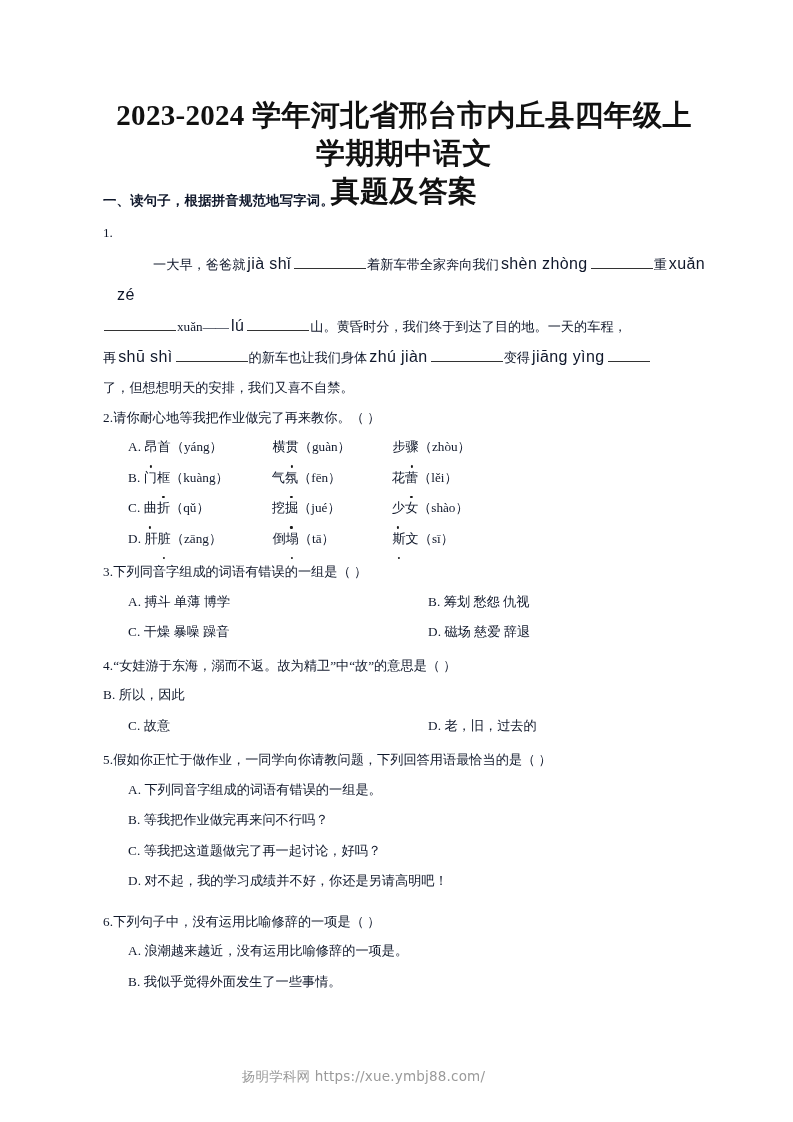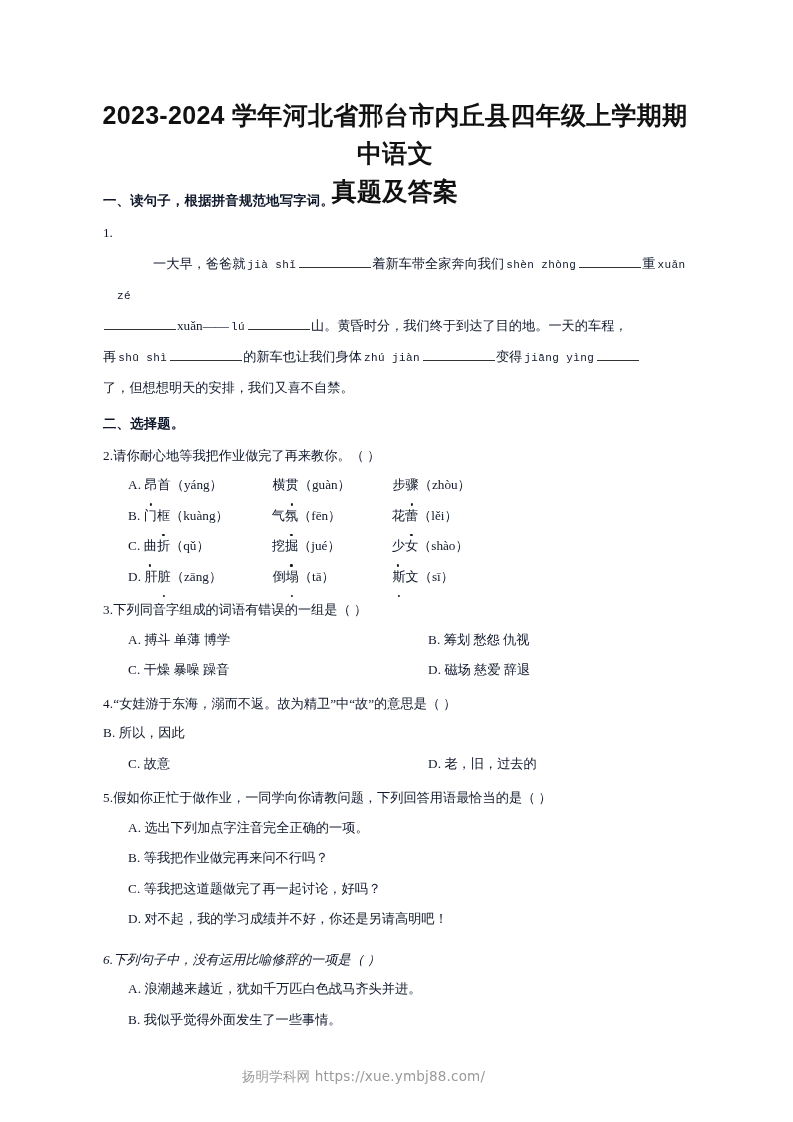--- a/index.html
+++ b/index.html
@@ -17,27 +17,27 @@
   }
   .page {
     position: absolute;
     left: 0; top: 0;
     width: 793px;
     height: 1122px;
   }
   
   .doc-title {
     position: absolute;
-    left: 95px;
+    left: 104px;
     top: 96px;
     width: 600px;
     text-align: center;
-    font-family: Liberation Sans, sans-serif;
+    font-family: Liberation Serif, serif;
     font-weight: bold;
-    font-size: 25px;
+    font-size: 29px;
     line-height: 38px;
     letter-spacing: 0.3px;
     color: #111;
   }
   
   .content {
     position: absolute;
     left: 103px;
     top: 186px;
     width: 570px;
@@ -65,22 +65,22 @@
   }
   .q1-line {
     line-height: 30px;
     margin: 0;
     white-space: nowrap;
     font-size: 13.2px;
   }
   .indent-first { padding-left: 50px; }
   .indent-zesmall { padding-left: 12px; }
   .py {
-    font-family: Liberation Mono, monospace;
-    font-size: 11px;
+    font-family: Liberation Sans, sans-serif;
+    font-size: 16px;
     letter-spacing: 0.4px;
     padding: 0 2px;
   }
   .blank {
     display: inline-block;
     border-bottom: 1.3px solid #333;
     vertical-align: baseline;
     height: 13px;
     margin: 0 1px;
   }
@@ -178,21 +178,20 @@
         <span class="blank b-xl"></span><span>xuǎn——</span><span class="py">lú</span><span class="blank b-lg"></span><span>山。黄昏时分，我们终于到达了目的地。一天的车程，</span>
       </div>
 
       <div class="q1-line">
         <span>再</span><span class="py">shū shì</span><span class="blank b-xl"></span><span>的新车也让我们身体</span><span class="py">zhú jiàn</span><span class="blank b-xl"></span><span>变得</span><span class="py">jiāng yìng</span><span class="blank b-sm"></span>
       </div>
 
       <div class="q1-line">了，但想想明天的安排，我们又喜不自禁。</div>
     </div>
 
-    <div class="section-head" style="margin-top:6px;">二、选择题。</div>
 
     <div class="q-line">
       <span class="q-num">2.</span><span>请你耐心地等我把作业做完了再来教你。（     ）</span>
     </div>
     <div>
       <div class="choice-3col">
         <span class="opt-letter">A.</span><span class="cw2"><span></span><span class="dot">昂</span><span>首（yáng）</span></span><span class="cw3"><span>横</span><span class="dot">贯</span><span>（guàn）</span></span><span class="cw"><span>步</span><span class="dot">骤</span><span>（zhòu）</span></span>
       </div>
       <div class="choice-3col">
         <span class="opt-letter">B.</span><span class="cw2"><span>门</span><span class="dot">框</span><span>（kuàng）</span></span><span class="cw3"><span>气</span><span class="dot">氛</span><span>（fēn）</span></span><span class="cw"><span>花</span><span class="dot">蕾</span><span>（lěi）</span></span>
@@ -244,39 +243,39 @@
           <span class="opt-letter">D.</span><span>老，旧，过去的</span>
         </div>
       </div>
     </div>
 
     <div class="q-line" style="margin-top:4px;">
       <span class="q-num">5.</span><span>假如你正忙于做作业，一同学向你请教问题，下列回答用语最恰当的是（     ）</span>
     </div>
     <div class="choices-1col">
       <div class="choice">
-        <span class="opt-letter">A.</span><span>选出下列加点字注音完全正确的一项。</span>
+        <span class="opt-letter">A.</span><span>下列同音字组成的词语有错误的一组是。</span>
       </div>
       <div class="choice">
         <span class="opt-letter">B.</span><span>等我把作业做完再来问不行吗？</span>
       </div>
       <div class="choice">
         <span class="opt-letter">C.</span><span>等我把这道题做完了再一起讨论，好吗？</span>
       </div>
       <div class="choice">
         <span class="opt-letter">D.</span><span>对不起，我的学习成绩并不好，你还是另请高明吧！</span>
       </div>
     </div>
 
-    <div class="q-line" style="margin-top:10px;font-style:italic;">
+    <div class="q-line" style="margin-top:10px;">
       <span class="q-num">6.</span><span>下列句子中，没有运用比喻修辞的一项是（     ）</span>
     </div>
     <div class="choices-1col">
       <div class="choice">
-        <span class="opt-letter">A.</span><span>浪潮越来越近，犹如千万匹白色战马齐头并进。</span>
+        <span class="opt-letter">A.</span><span>浪潮越来越近，没有运用比喻修辞的一项是。</span>
       </div>
       <div class="choice">
         <span class="opt-letter">B.</span><span>我似乎觉得外面发生了一些事情。</span>
       </div>
     </div>
 
   </div>
 
   <div class="footer">扬明学科网 https://xue.ymbj88.com/</div>
 

